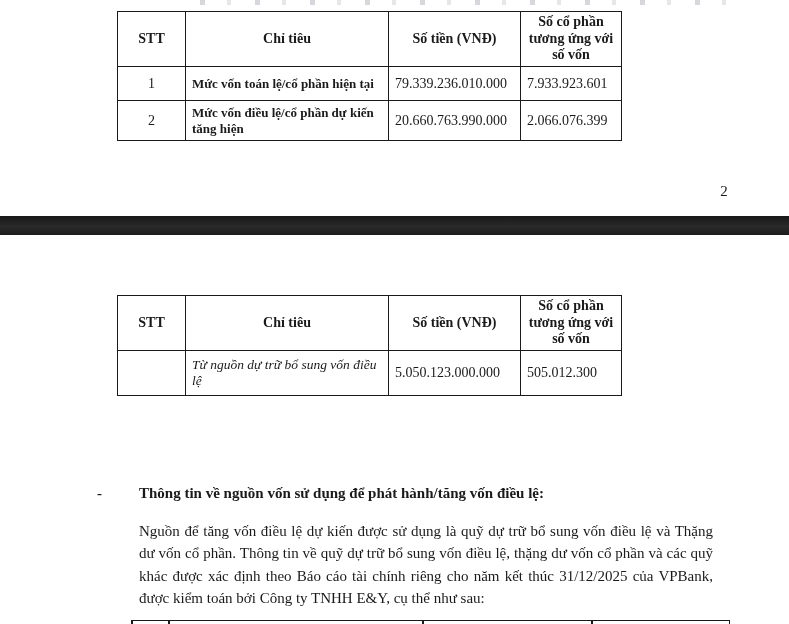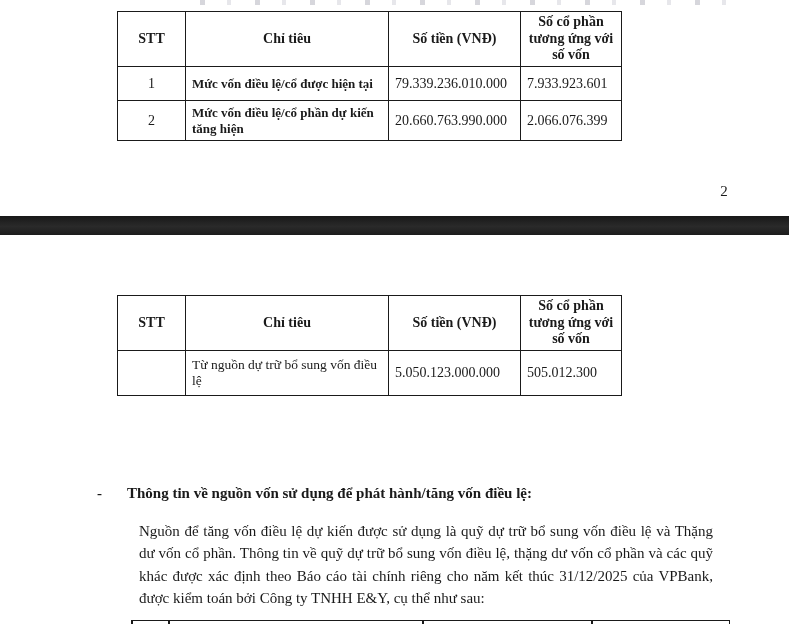--- a/index.html
+++ b/index.html
@@ -34,42 +34,42 @@
   }
   table.doc th{
     font-weight:bold;
     font-size:14px;line-height:16.5px;
     padding:2px 4px;
   }
   .t1{top:11px;}
   .t2{top:295px;}
   td.stt{text-align:center;font-size:14px;}
   td.label{font-weight:bold;font-size:13px;line-height:16px;padding-left:8px;}
-  td.label.it{font-weight:normal;font-size:13.5px;}
+  td.label.it{font-weight:normal;font-style:italic;font-size:13.5px;}
   td.num{text-align:left;font-size:14px;padding-right:9px;}
   .page-number{
     position:absolute;left:712px;top:183px;width:24px;
     font-size:15px;text-align:center;
   }
   .scan-bar{
     position:absolute;left:0;top:216px;width:789px;height:19px;
     background:linear-gradient(#181818,#2a2a2a 55%,#1c1c1c);
   }
   .section{
     position:absolute;left:97px;top:483px;width:632px;
     display:flex;align-items:flex-start;
   }
   .dash{
     width:26px;flex:0 0 26px;
     font-size:15px;font-weight:bold;line-height:21px;
   }
   .section-body{flex:1;}
   .section-heading{
     font-size:15px;font-weight:bold;line-height:21px;
-    margin:0 0 3px 4px;
+    margin:0 0 3px 16px;
   }
   .section-paragraph{
     font-size:15px;line-height:22.3px;
     text-align:justify;
     margin:16px;
   }
   
   .next-table-clip{
     position:absolute;left:131px;top:620px;width:599px;height:4px;
     border-top:1.5px solid #1a1a1a;
@@ -96,21 +96,21 @@
       </colgroup>
     <tbody>
         <tr style="height:55px">
       <th>STT</th>
       <th>Chỉ tiêu</th>
       <th>Số tiền (VNĐ)</th>
       <th>Số cổ phần tương ứng với số vốn</th>
     </tr>
     <tr style="height:34px">
       <td class="stt">1</td>
-      <td class="label">Mức vốn điều lệ/cổ được hiện tại</td>
+      <td class="label">Mức vốn toán lệ/cổ phần hiện tại</td>
       <td class="num">79.339.236.010.000</td>
       <td class="num">7.933.923.601</td>
     </tr>
     <tr style="height:40px">
       <td class="stt">2</td>
       <td class="label">Mức vốn điều lệ/cổ phần dự kiến tăng hiện</td>
       <td class="num">20.660.763.990.000</td>
       <td class="num">2.066.076.399</td>
     </tr>
   </tbody>

